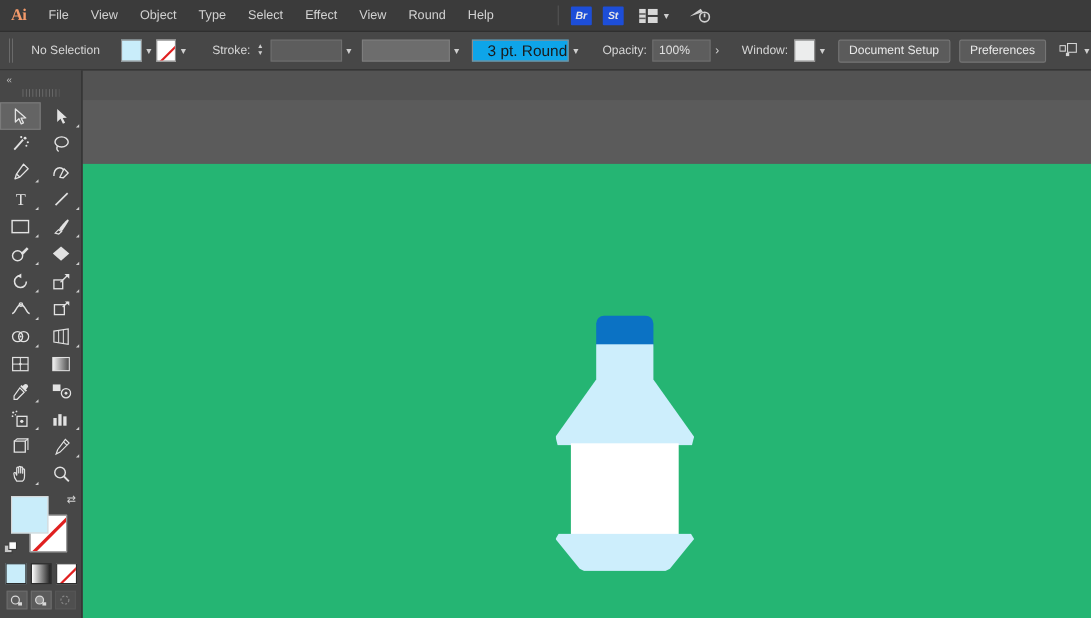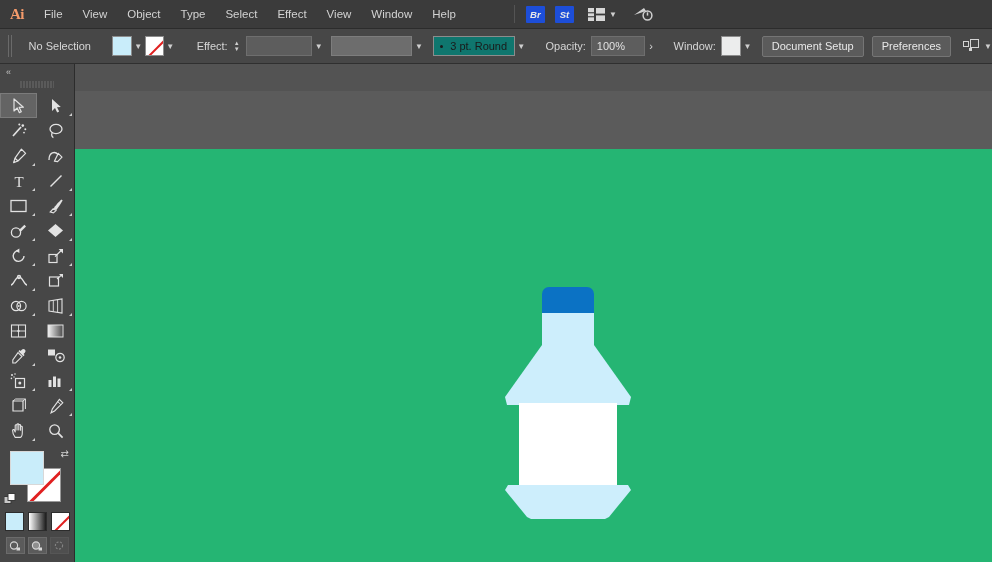--- a/index.html
+++ b/index.html
@@ -81,23 +81,23 @@
     align-items: center; justify-content: center;
     color: #cfcfcf; font-size: 6px; line-height: 6px;
     margin-left: 4px;
   }
   .field-dark {
     height: 20px; background: #5d5d5d; border: 1px solid #6e6e6e;
     display: flex; align-items: center;
     color: #e0e0e0; font-size: 11px; padding: 0 5px;
   }
   .field-light {
-    height: 20px; background: #0f766e; border: 1px solid #8c8c8c;
+    height: 20px; background: #0ea5e9; border: 1px solid #8c8c8c;
     display: flex; align-items: center;
-    color: #1a1a1a; font-size: 11px; padding: 0 6px;
+    color: #1a1a1a; font-size: 14px; padding: 0 6px;
     white-space: nowrap;
   }
   .brush-dot {
     width: 3px; height: 3px; border-radius: 50%;
     background: #1a1a1a; margin-right: 7px;
   }
   .btn {
     height: 21px; padding: 0 9px;
     background: #5b5b5b; border: 1px solid #757575; border-radius: 2px;
     color: #e8e8e8; font-size: 11px;
@@ -262,21 +262,21 @@
 
   <div class="menubar">
     <div class="ai-logo">Ai</div>
     <div class="menu-item">File</div>
     <div class="menu-item">View</div>
     <div class="menu-item">Object</div>
     <div class="menu-item">Type</div>
     <div class="menu-item">Select</div>
     <div class="menu-item">Effect</div>
     <div class="menu-item">View</div>
-    <div class="menu-item">Window</div>
+    <div class="menu-item">Round</div>
     <div class="menu-item">Help</div>
     <div class="mb-spacer"></div>
     <div class="mb-sep"></div>
     <div class="sq-badge">Br</div>
     <div class="sq-badge">St</div>
     <div class="ws-icon">
       <svg width="17" height="13" viewBox="0 0 17 13">
         <rect x="0" y="0" width="6" height="13" fill="#d8d8d8"></rect>
         <rect x="0" y="4" width="6" height="1.4" fill="#5a5a5a"></rect>
         <rect x="0" y="8" width="6" height="1.4" fill="#5a5a5a"></rect>
@@ -297,21 +297,21 @@
   <div class="controlbar">
     <div class="grip"></div>
     <div class="cb-label" style="width:102px">No Selection</div>
 
     <div class="swatch-box"></div>
     <div class="mini-chev">▼</div>
 
     <div class="swatch-none"></div>
     <div class="mini-chev">▼</div>
 
-    <div class="cb-label" style="margin-left:10px">Effect:</div>
+    <div class="cb-label" style="margin-left:10px">Stroke:</div>
     <div class="stepper">
       <span>▲</span>
         <span>▼</span>
     </div>
     <div class="field-dark" style="width:72px;margin-left:4px"></div>
     <div class="mini-chev">▼</div>
 
     <div class="field-dark" style="width:88px;margin-left:6px;background:#6d6d6d;border-color:#7d7d7d"></div>
     <div class="mini-chev">▼</div>
 

